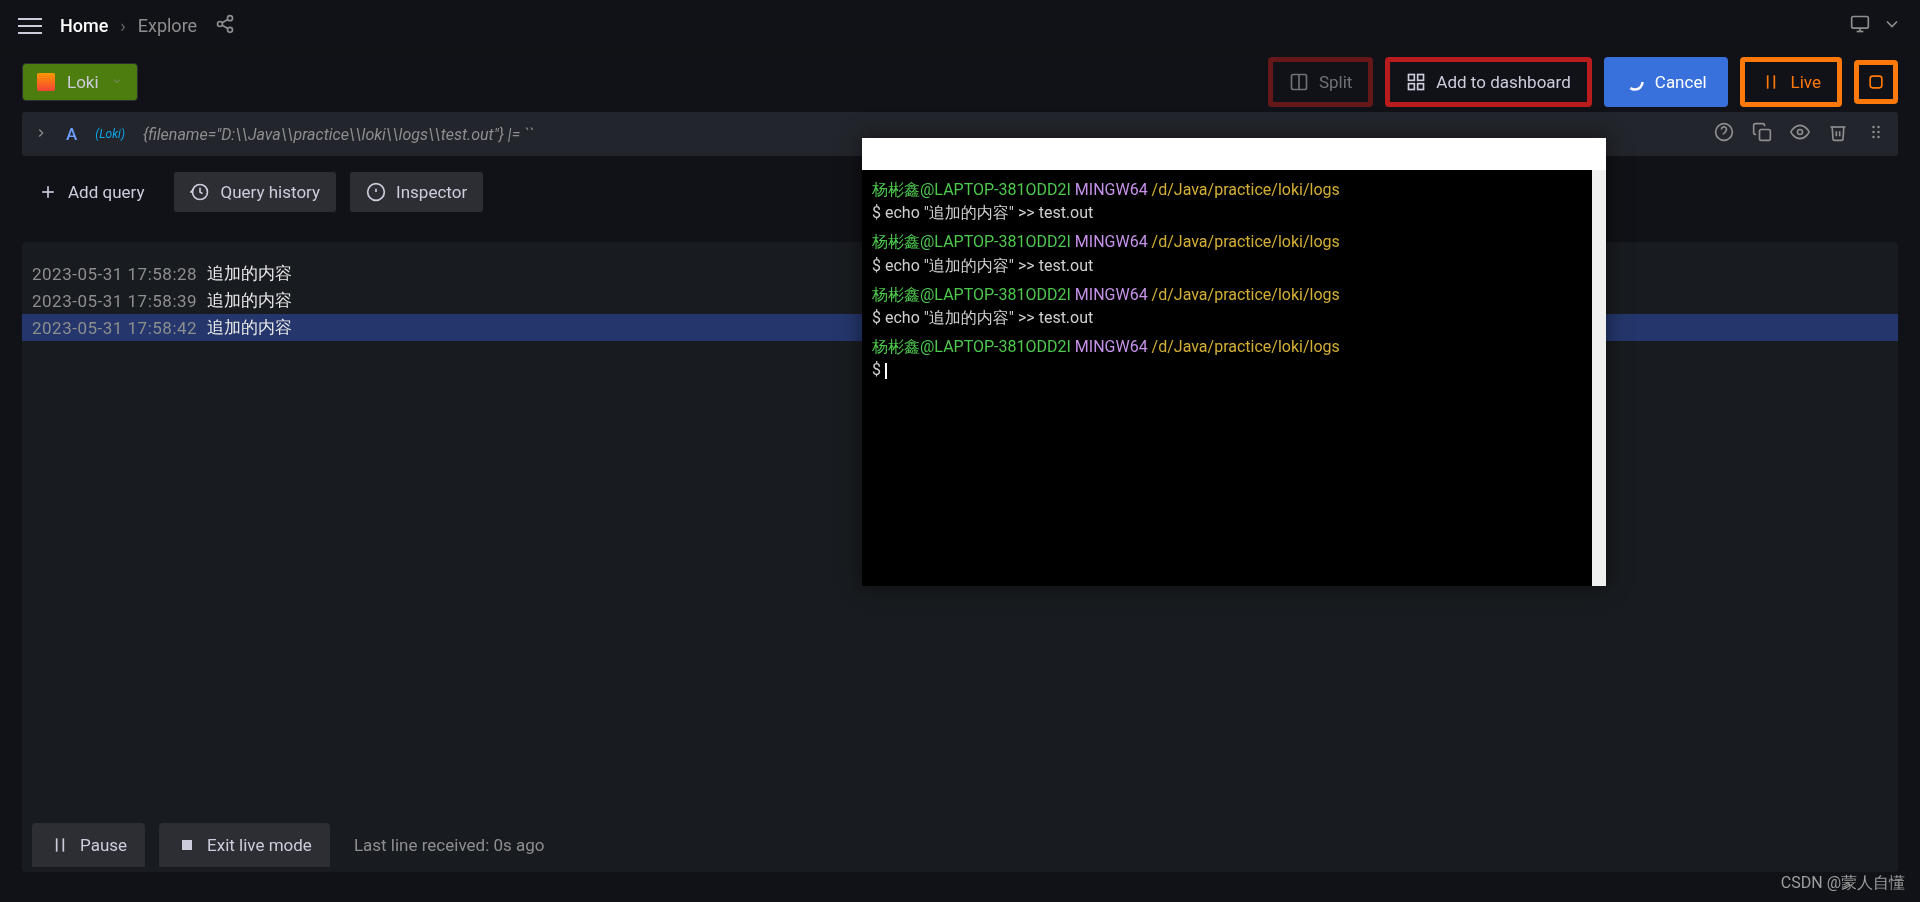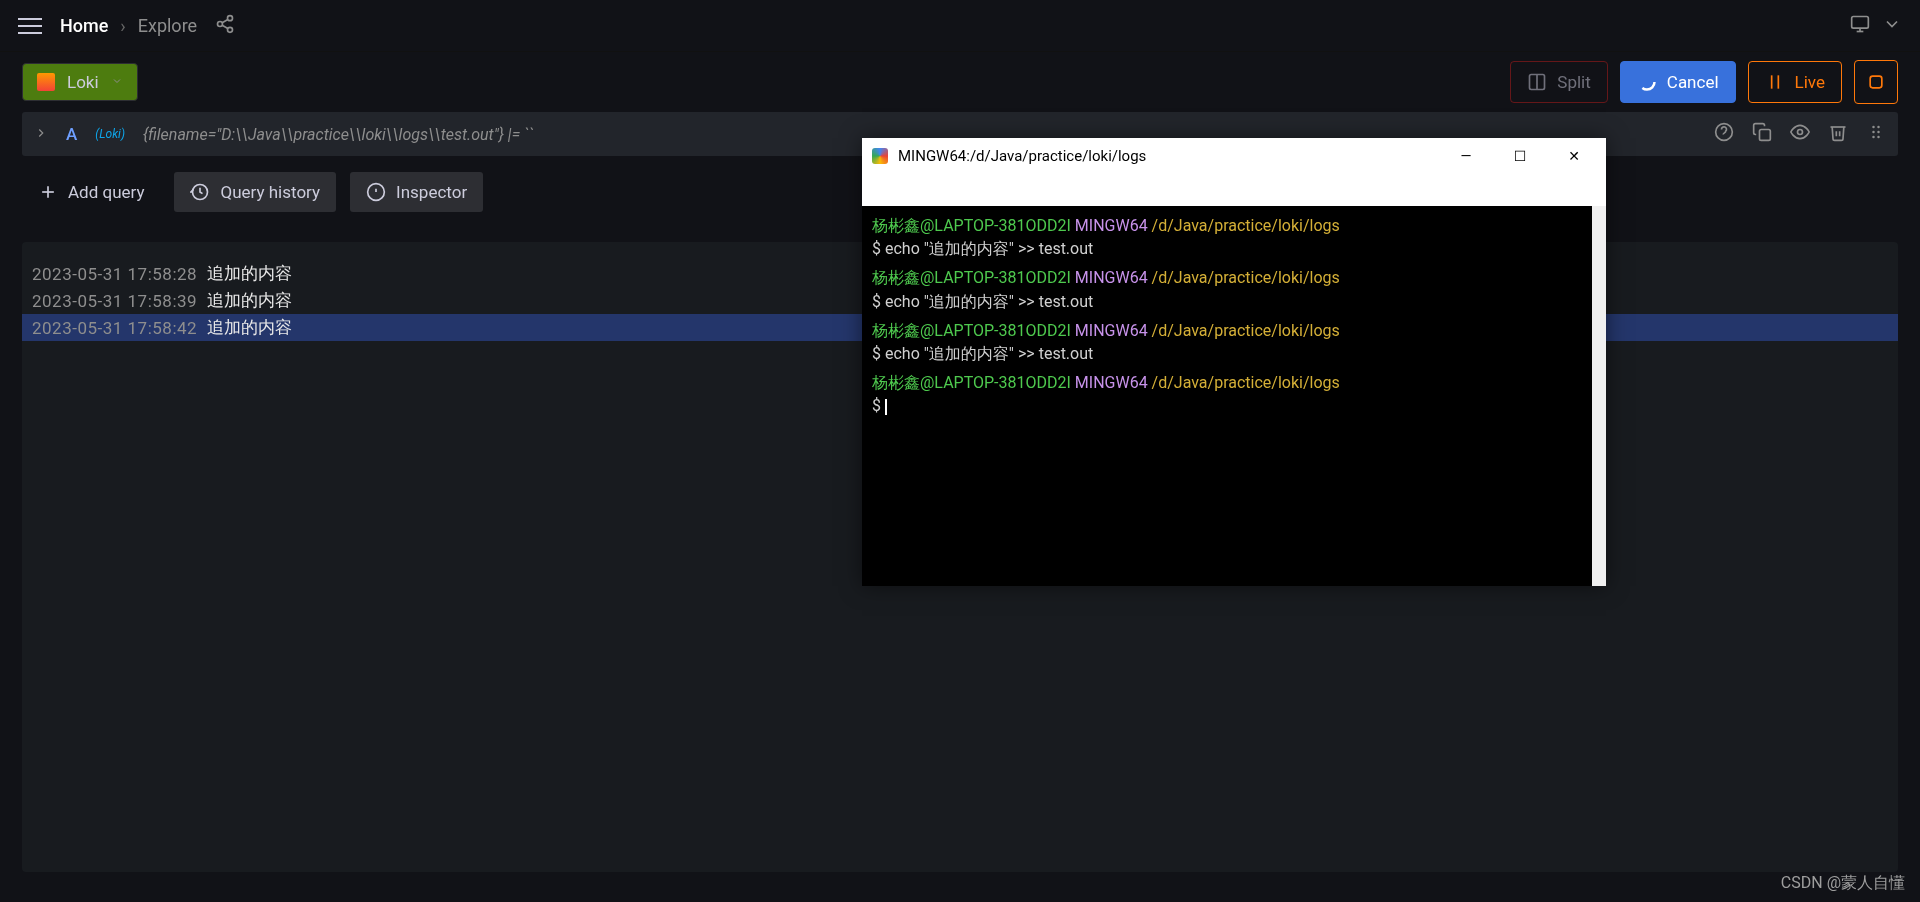--- a/index.html
+++ b/index.html
@@ -13,21 +13,21 @@
 .breadcrumb .explore { color:#8e8e8e; }
 .share-icon { color:#8e8e8e; cursor:pointer; }
 .top-right { margin-left:auto; display:flex; align-items:center; gap:12px; color:#8e8e8e; }
 .top-right .ico { cursor:pointer; }
 .toolbar { height:60px; display:flex; align-items:center; padding:0 22px; gap:12px; }
 .ds-picker { display:flex; align-items:center; gap:12px; border:1px solid #2d2e33; border-radius:4px; padding:8px 14px; cursor:pointer; background:#4d7c0f; }
 .ds-picker .ds-logo { width:18px; height:18px; background:linear-gradient(#ff9800,#f44336); border-radius:2px; }
 .ds-picker .ds-name { font-size:17px; }
 .ds-picker .caret { color:#8e8e8e; font-size:12px; }
 .tb-right { margin-left:auto; display:flex; align-items:center; gap:12px; }
-.tb-btn { display:flex; align-items:center; gap:10px; border:1px solid #b91c1c; border-radius:4px; padding:10px 16px; cursor:pointer; font-size:17px; background:transparent; color:#ccccdc; }
+.tb-btn { display:flex; align-items:center; gap:10px; border:5px solid #b91c1c; border-radius:4px; padding:10px 16px; cursor:pointer; font-size:17px; background:transparent; color:#ccccdc; }
 .tb-btn.disabled { opacity:0.5; cursor:default; }
 .tb-btn.primary { background:#3871dc; border-color:#3871dc; color:#fff; }
 .tb-btn.live { border-color:#ff780a; color:#ff780a; }
 .tb-btn.live-stop { border-color:#ff780a; color:#ff780a; width:44px; height:44px; justify-content:center; padding:0; }
 .content { padding:0 22px; }
 .query-row { display:flex; align-items:center; background:#22252b; border-radius:3px; height:44px; padding:0 12px; gap:18px; }
 .query-row .chev { color:#8e8e8e; cursor:pointer; }
 .query-row .qid { color:#6e9fff; font-weight:500; font-size:17px; }
 .query-row .dsn { color:#0ea5e9; font-style:italic; font-size:12px; }
 .query-row .expr { color:#8e8e8e; font-style:italic; font-size:16px; flex:1; }
@@ -108,20 +108,29 @@
     </span>
   </div>
   <div class="tb-right">
     <button class="tb-btn disabled">
       <svg class="ico" viewBox="0 0 24 24" fill="none" stroke="currentColor" stroke-width="2">
           <rect x="3" y="3" width="18" height="18" rx="2"></rect>
           <line x1="12" y1="3" x2="12" y2="21"></line>
         </svg>
       <span>Split</span>
     </button>
+    <button class="tb-btn">
+      <svg class="ico" viewBox="0 0 24 24" fill="none" stroke="currentColor" stroke-width="2">
+          <rect x="3" y="3" width="7" height="7"></rect>
+          <rect x="14" y="3" width="7" height="7"></rect>
+          <rect x="14" y="14" width="7" height="7"></rect>
+          <rect x="3" y="14" width="7" height="7"></rect>
+        </svg>
+      <span>Add to dashboard</span>
+    </button>
     <button class="tb-btn primary">
       <svg class="ico" viewBox="0 0 24 24" fill="none" stroke="currentColor" stroke-width="3">
           <circle cx="12" cy="12" r="9" stroke-dasharray="20 40"></circle>
         </svg>
       <span>Cancel</span>
     </button>
     <button class="tb-btn live">
       <svg class="ico" viewBox="0 0 24 24" fill="none" stroke="currentColor" stroke-width="2">
           <line x1="8" y1="4" x2="8" y2="20"></line>
           <line x1="16" y1="4" x2="16" y2="20"></line>
@@ -209,31 +218,40 @@
     </div>
     <div class="log-line">
       <span class="ts">2023-05-31 17:58:39</span>
       <span class="msg">追加的内容</span>
     </div>
     <div class="log-line hl">
       <span class="ts">2023-05-31 17:58:42</span>
       <span class="msg">追加的内容</span>
     </div>
 
+    <div class="bottom-bar">
+      <div class="bb-btn">
+        <svg class="ico" viewBox="0 0 24 24" fill="none" stroke="currentColor" stroke-width="2">
+            <line x1="8" y1="4" x2="8" y2="20"></line>
+            <line x1="16" y1="4" x2="16" y2="20"></line>
+          </svg>
+        <span>Pause</span>
+      </div>
+      <div class="bb-btn">
+        <svg class="ico" viewBox="0 0 24 24" fill="currentColor">
+            <rect x="6" y="6" width="12" height="12"></rect>
+          </svg>
+        <span>Exit live mode</span>
+      </div>
+      <span class="bb-text">Last line received: 0s ago</span>
+    </div>
   </div>
 </div>
 
 <div class="term-window">
-  <div class="term-title">
-    <span class="tico"></span>
-    <span class="ttxt">MINGW64:/d/Java/practice/loki/logs</span>
-    <span class="wbtn">—</span>
-    <span class="wbtn">☐</span>
-    <span class="wbtn">✕</span>
-  </div>
   <div class="term-body">
     <div><span class="t-green">杨彬鑫@LAPTOP-381ODD2I</span> <span class="t-purple">MINGW64</span> <span class="t-gold">/d/Java/practice/loki/logs</span></div>
     <div class="t-white">$ <span>echo "追加的内容" &gt;&gt; test.out</span></div>
     <div style="height:6px"></div>
     <div><span class="t-green">杨彬鑫@LAPTOP-381ODD2I</span> <span class="t-purple">MINGW64</span> <span class="t-gold">/d/Java/practice/loki/logs</span></div>
     <div class="t-white">$ <span>echo "追加的内容" &gt;&gt; test.out</span></div>
     <div style="height:6px"></div>
     <div><span class="t-green">杨彬鑫@LAPTOP-381ODD2I</span> <span class="t-purple">MINGW64</span> <span class="t-gold">/d/Java/practice/loki/logs</span></div>
     <div class="t-white">$ <span>echo "追加的内容" &gt;&gt; test.out</span></div>
     <div style="height:6px"></div>

